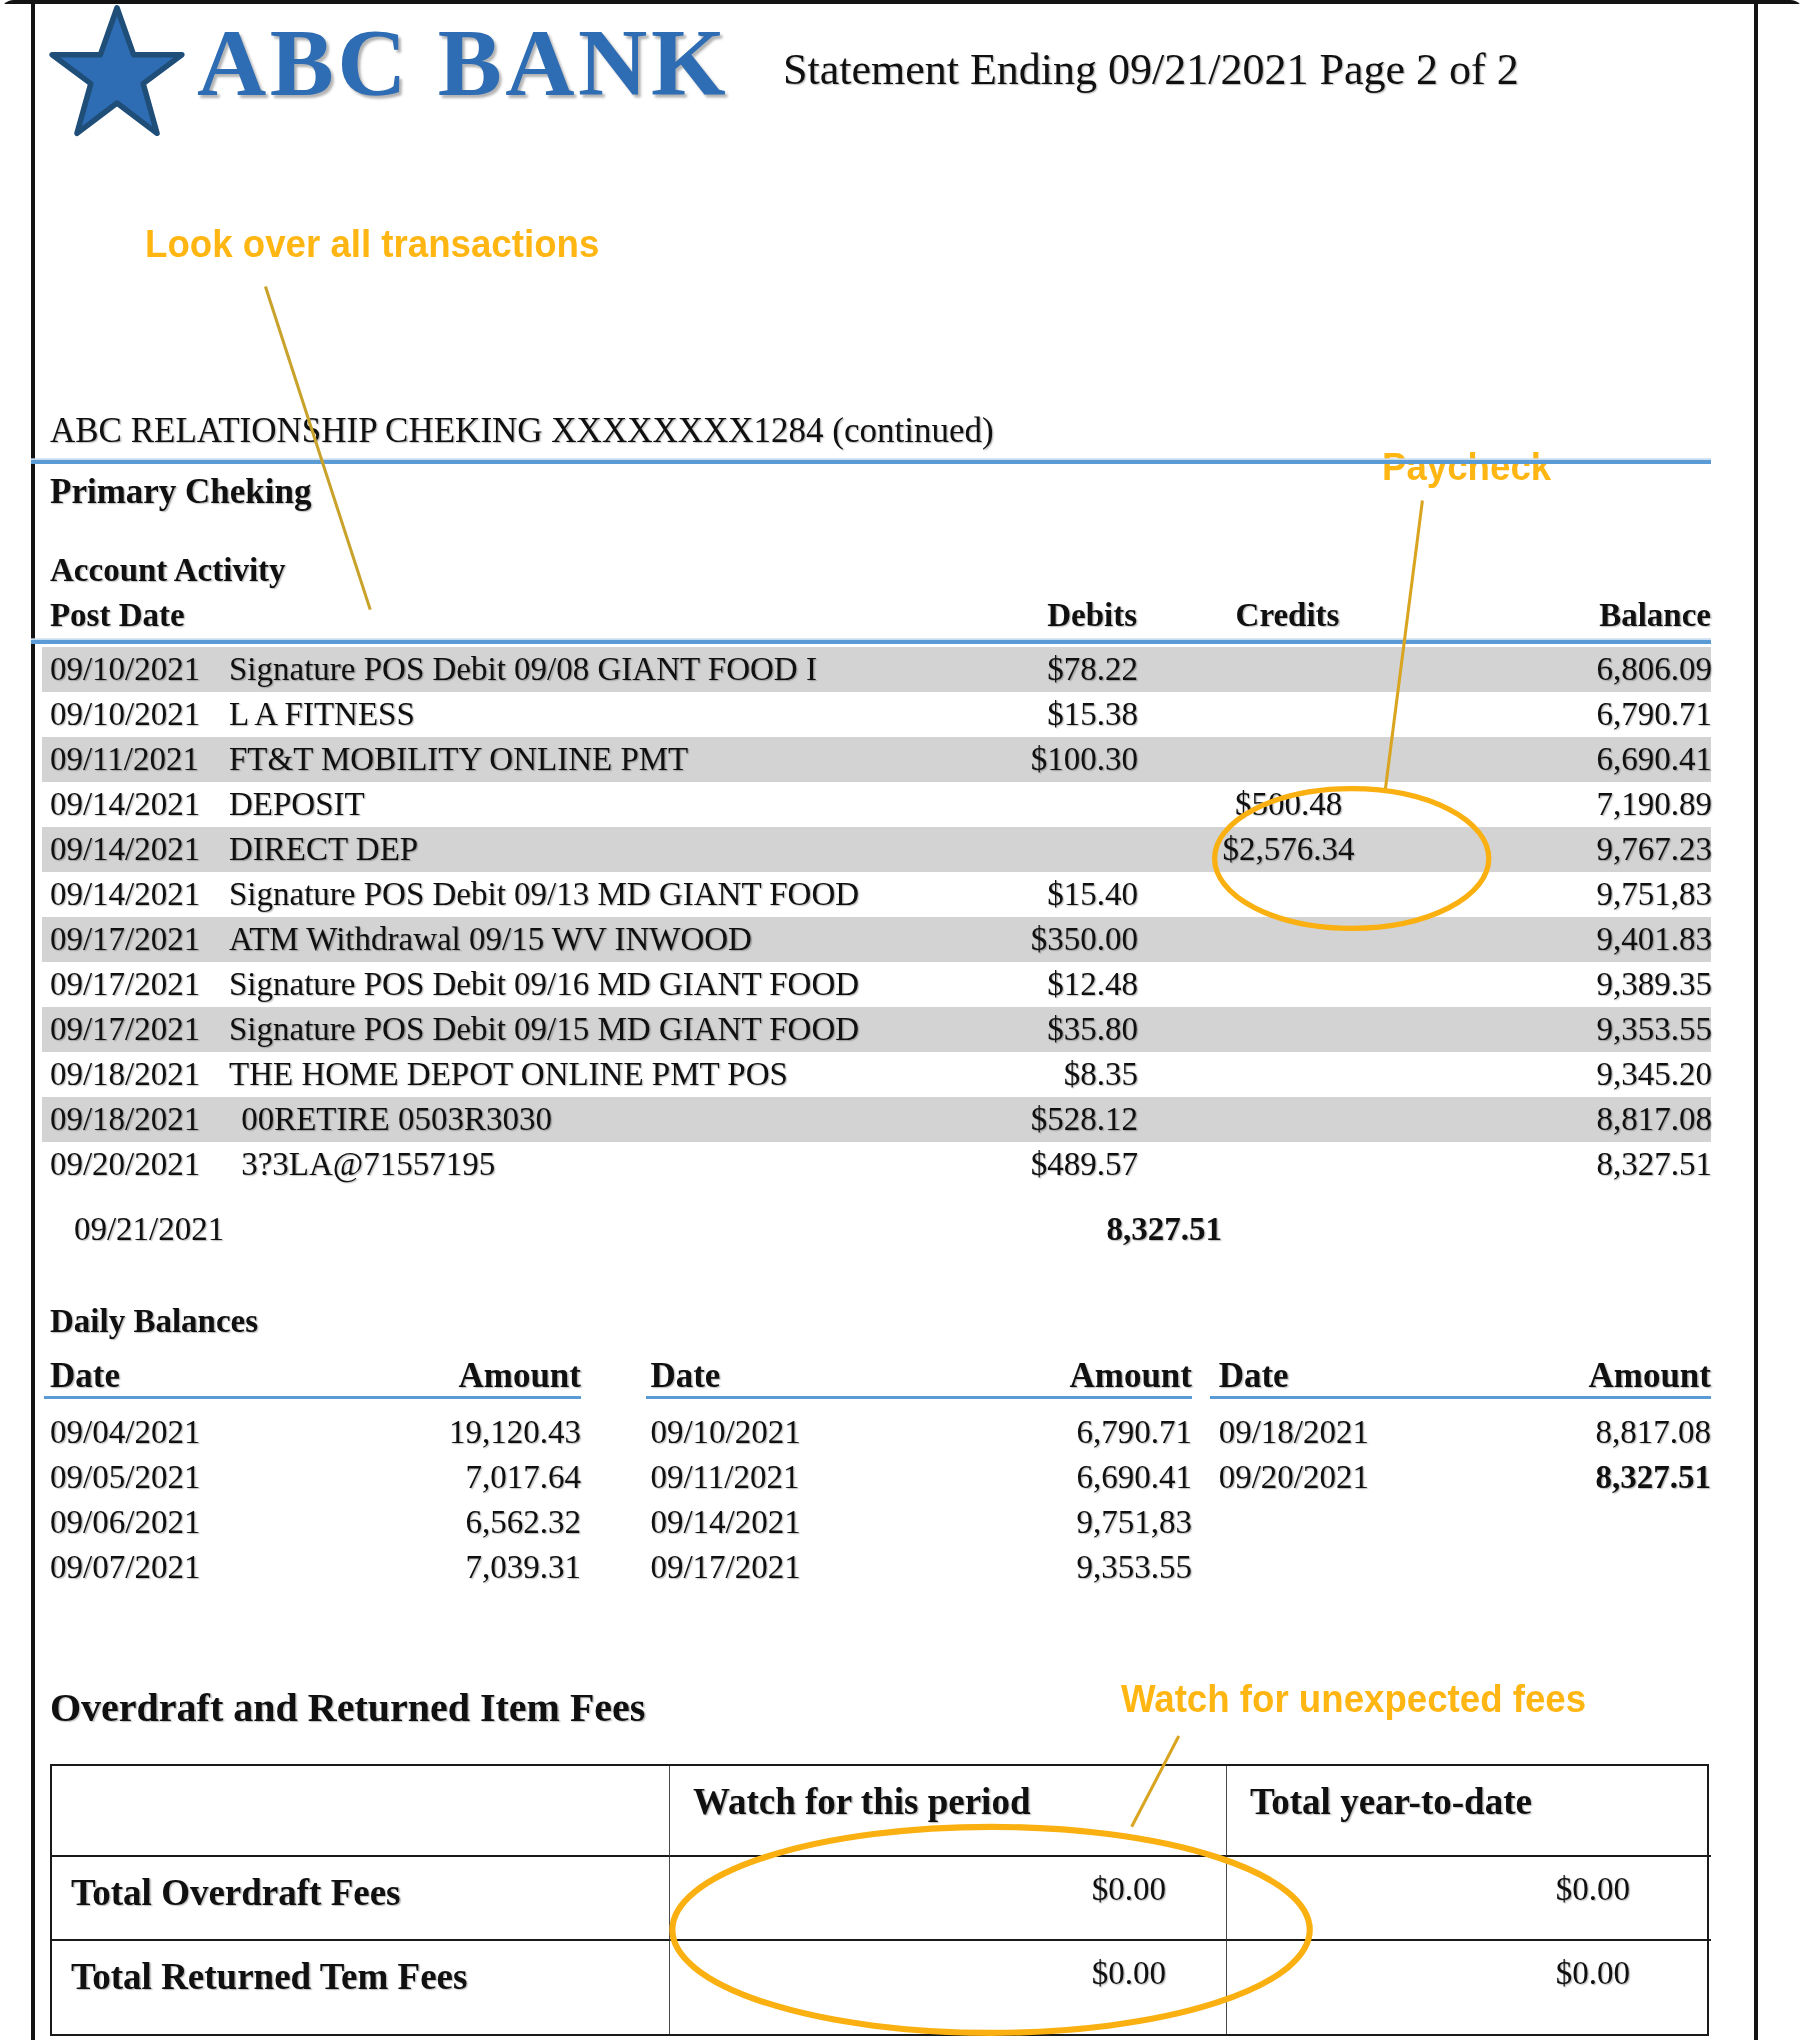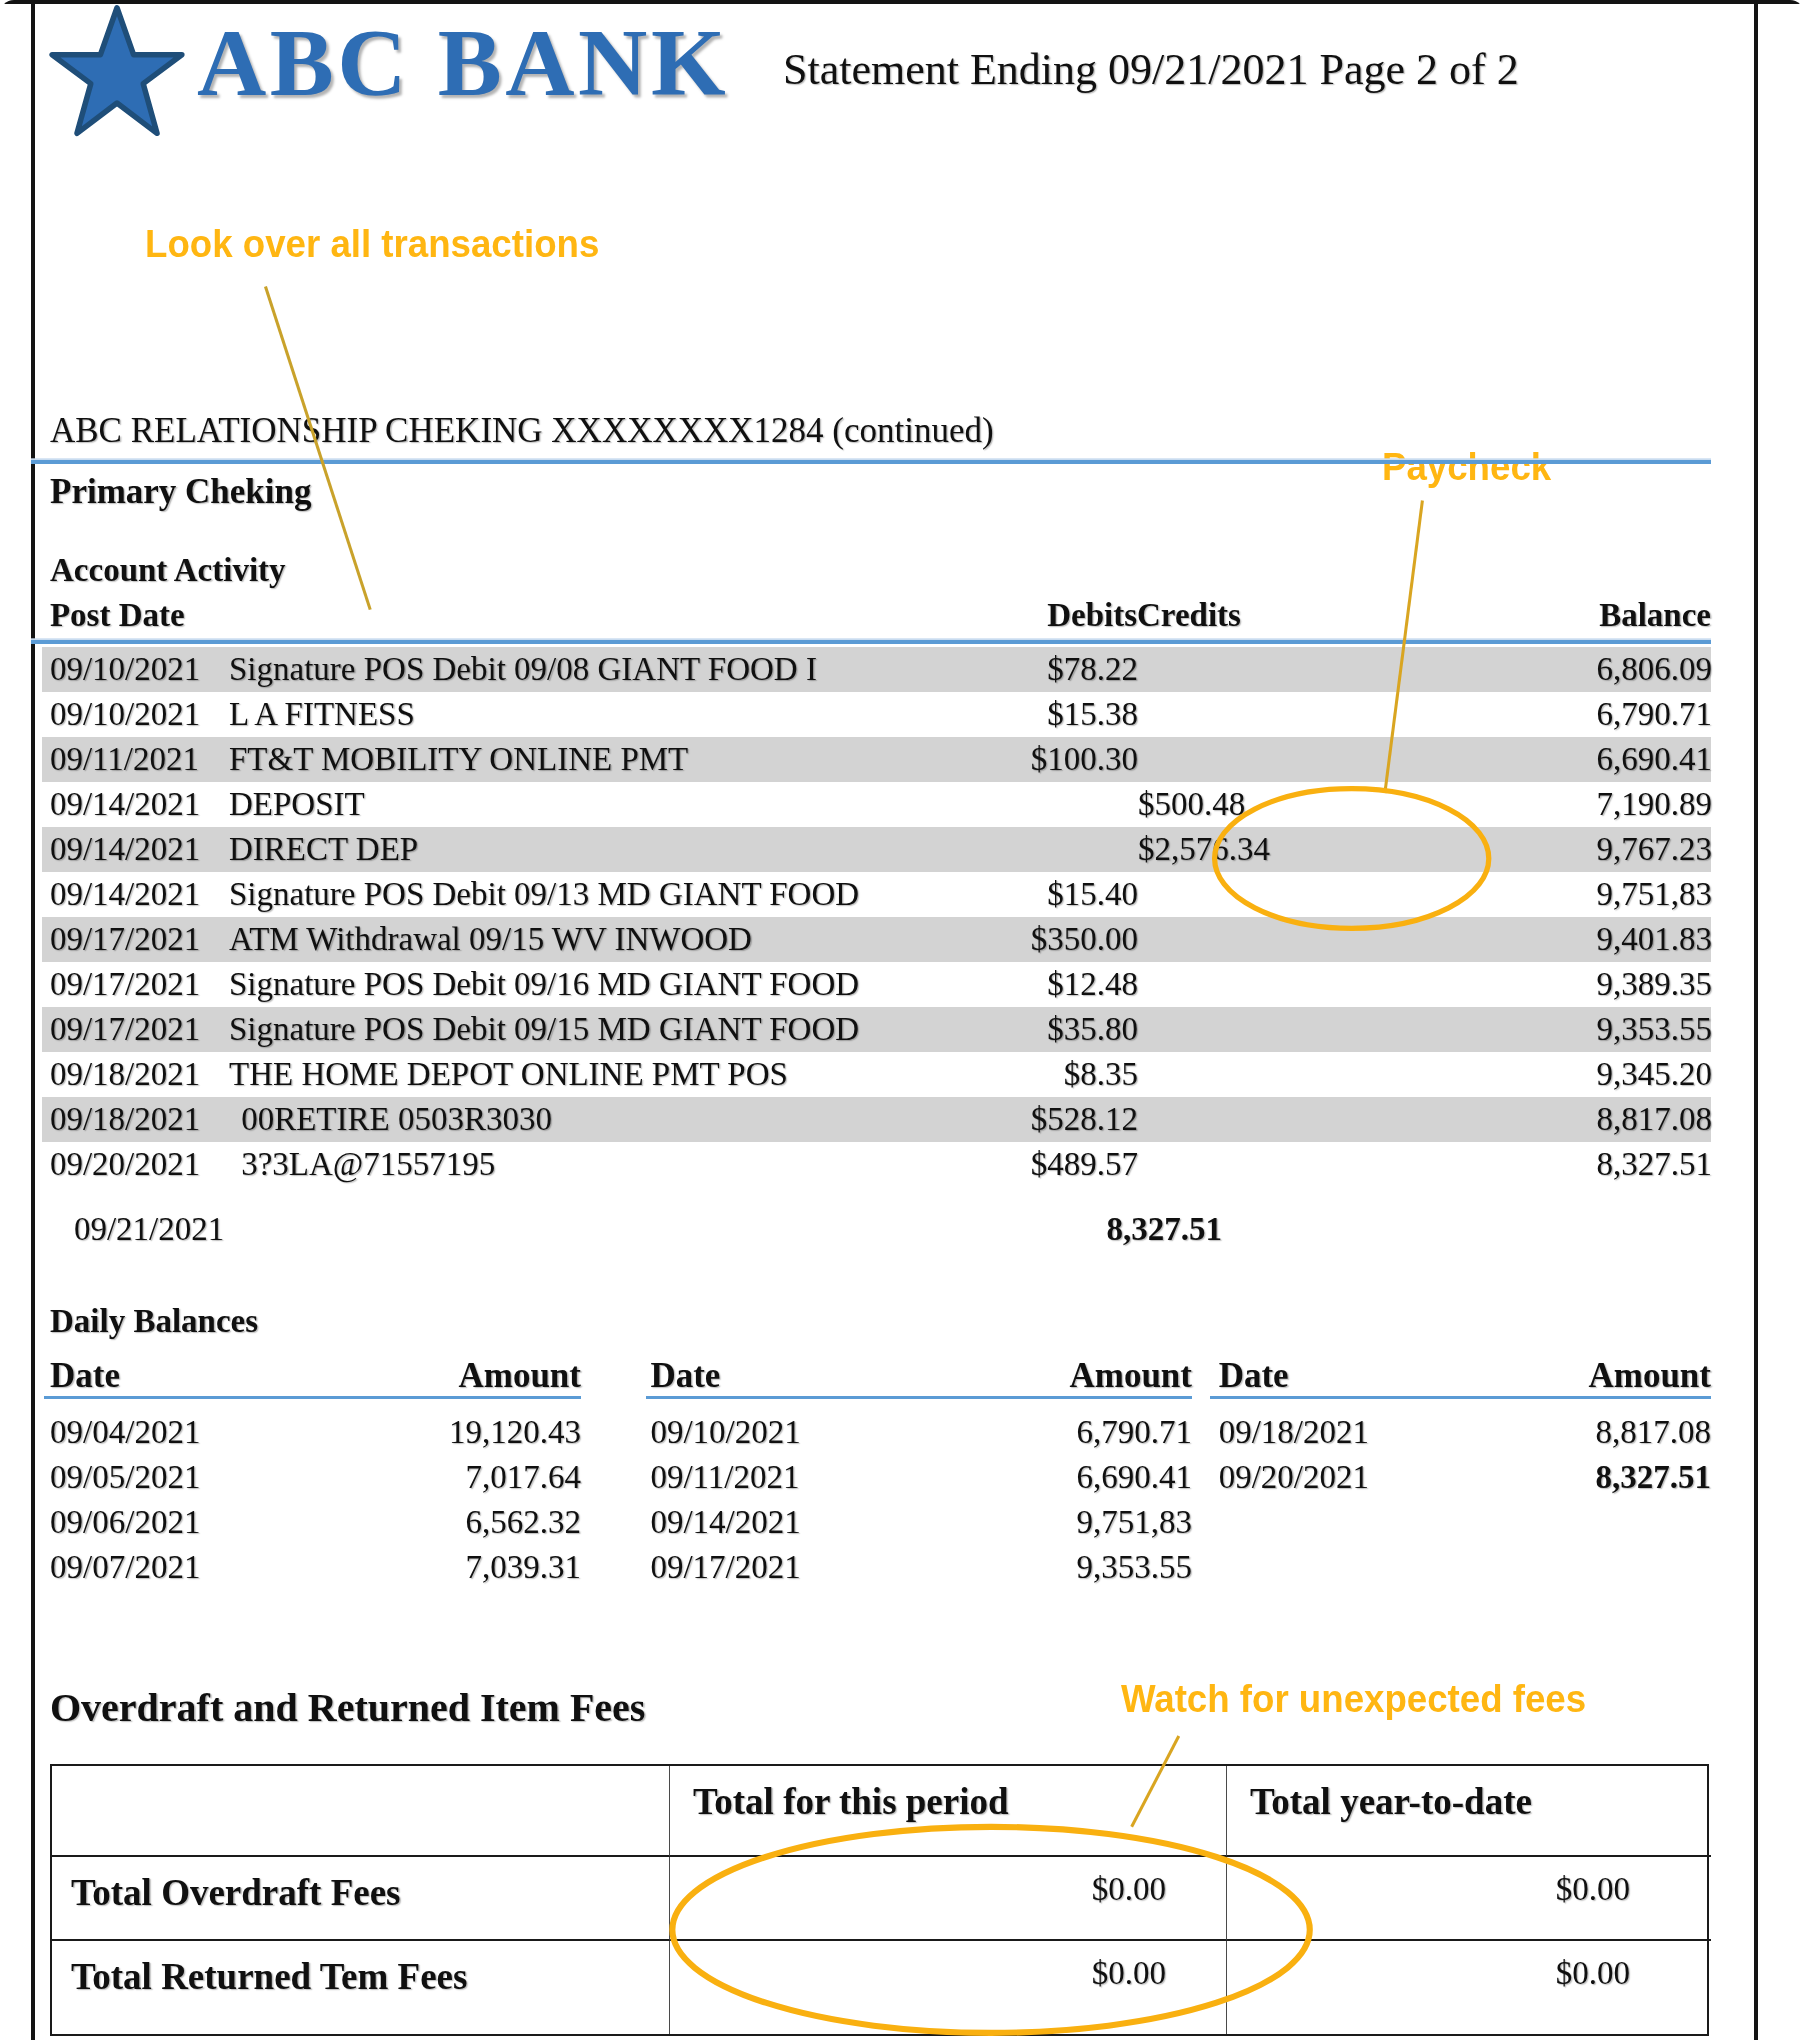--- a/index.html
+++ b/index.html
@@ -58,21 +58,21 @@
     font-size:33px;font-weight:bold;
   }
   .rule2{left:31px;top:640px;width:1680px;height:4.4px;box-shadow:0 -1.7px 0 #c9dcf0;}
   .act-rows{left:42px;top:647px;width:1669px;}
   .act-row{display:flex;align-items:center;height:45px;font-size:33px;}
   .act-rows .act-row:nth-child(odd){background:#d3d3d3;}
   .c-date{width:187px;padding-left:7.9px;box-sizing:border-box;flex:none;}
   .c-desc{width:514px;flex:none;white-space:nowrap;overflow:visible;}
   .c-hdesc{flex:1;padding-left:7.9px;box-sizing:border-box;}
   .c-debit{width:395px;flex:none;text-align:right;}
-  .c-credit{width:301px;flex:none;text-align:left;}
+  .c-credit{width:301px;flex:none;text-align:center;}
   .c-balance{width:273px;flex:none;text-align:right;}
   .ending-row{left:42px;top:1207px;width:1669px;height:45px;display:flex;align-items:center;font-size:33px;margin-left:24px;}
   .bold{font-weight:bold;}
 
   
   .db-title{left:50px;top:1303px;font-size:33px;font-weight:bold;}
   .db-group{top:1356px;}
   .db-g1{left:44px;width:537px;}
   .db-g2{left:646px;width:546px;}
   .db-g3{left:1210px;width:501px;}
@@ -306,21 +306,21 @@
         <span class="db-date">09/20/2021</span>
         <span class="bold">8,327.51</span>
       </div>
     </div>
   </div>
 
   <div class="abs fees-title shadowed">Overdraft and Returned Item Fees</div>
 
   <div class="abs fee-table shadowed">
     <div class="fee-cell"></div>
-    <div class="fee-cell fee-colhead">Total for this period</div>
+    <div class="fee-cell fee-colhead">Watch for this period</div>
     <div class="fee-cell fee-colhead">Total year-to-date</div>
 
     <div class="fee-cell fee-label">Total Overdraft Fees</div>
     <div class="fee-cell fee-val-period">$0.00</div>
     <div class="fee-cell fee-val-ytd">$0.00</div>
 
     <div class="fee-cell fee-label last-row">Total Returned Tem Fees</div>
     <div class="fee-cell fee-val-period last-row">$0.00</div>
     <div class="fee-cell fee-val-ytd last-row">$0.00</div>
   </div>

